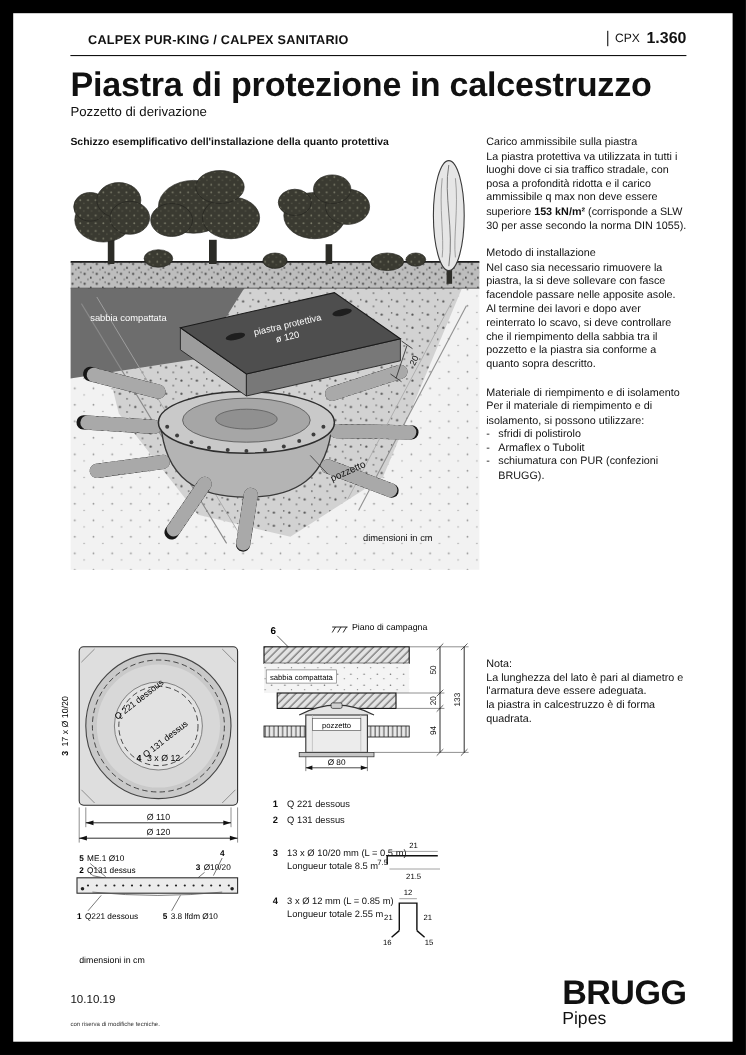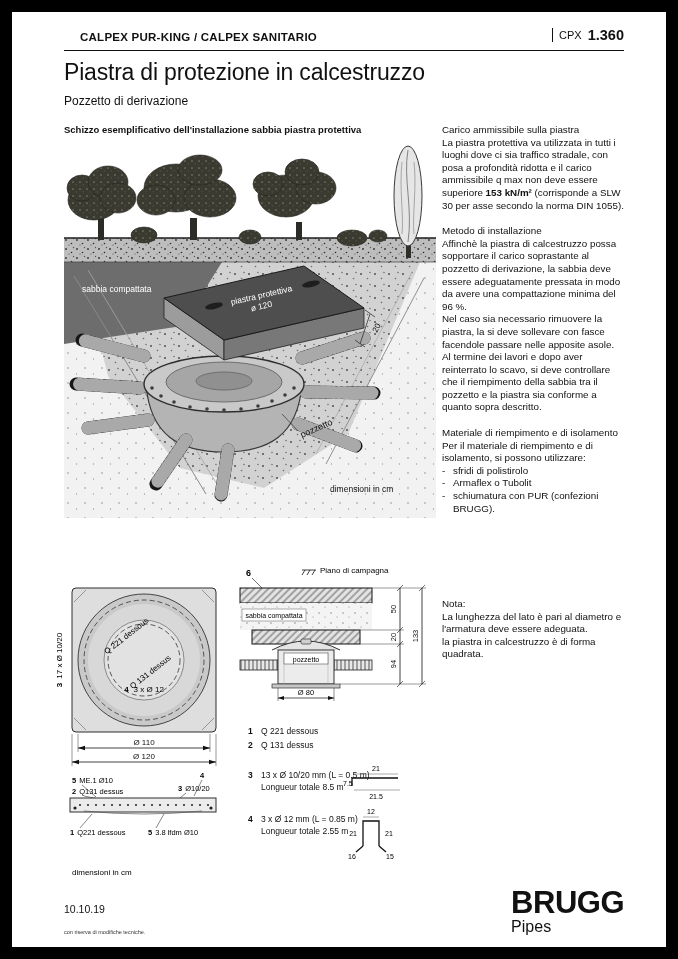--- a/index.html
+++ b/index.html
@@ -7,21 +7,21 @@
   body{font-family:"Liberation Sans","DejaVu Sans",sans-serif;color:#111;-webkit-font-smoothing:antialiased}
   .sheet{position:relative;width:678px;height:959px;background:#000;margin:0 auto}
   .page{position:absolute;left:12px;top:12px;width:654px;height:935px;background:#fff;overflow:hidden}
   .header{position:absolute;left:68px;right:42px;top:15px;display:flex;justify-content:space-between;align-items:flex-end}
   .product-line{font-size:11.5px;font-weight:bold;letter-spacing:.25px}
   .code{display:flex;align-items:center;gap:6px}
   .code-bar{display:inline-block;width:1.5px;height:14px;background:#111}
   .code-label{font-size:11px}
   .code-number{font-size:14.5px;font-weight:bold}
   .rule{position:absolute;left:52px;right:42px;top:38px;border-top:1.6px solid #111}
-  .title{position:absolute;left:52px;top:47px;font-size:23px;font-weight:normal;letter-spacing:-.2px}
+  .title{position:absolute;left:52px;top:47px;font-size:31px;font-weight:bold;letter-spacing:-.2px}
   .subtitle{position:absolute;left:52px;top:82px;font-size:12px}
   .ill-caption{position:absolute;left:52px;top:112px;font-size:9.5px;font-weight:bold}
   .main-ill{position:absolute;left:52px;top:126px}
   .right-col{position:absolute;left:430px;top:112px;width:182px;font-size:9.8px;line-height:12.6px}
   .rc-h{font-weight:normal}
   .rc-p{margin:0}
   .rc-gap{height:13px}
   .bullet-row{display:flex;gap:6px}
   .bullet-row .b{flex:0 0 5px}
   .nota{position:absolute;left:430px;top:586px;width:182px;font-size:9.8px;line-height:12.6px}
@@ -52,21 +52,21 @@
       <span class="code-bar"></span>
       <span class="code-label">CPX</span>
       <span class="code-number">1.360</span>
     </div>
   </div>
   <div class="rule"></div>
 
   <div class="title">Piastra di protezione in calcestruzzo</div>
   <div class="subtitle">Pozzetto di derivazione</div>
 
-  <div class="ill-caption">Schizzo esemplificativo dell'installazione sabbia piastra protettiva</div>
+  <div class="ill-caption">Schizzo esemplificativo dell'installazione della quanto protettiva</div>
 
   <svg class="main-ill" width="372" height="388" viewBox="0 0 372 388">
     <defs>
       <pattern id="m-canopy" width="7" height="7" patternUnits="userSpaceOnUse">
         <rect width="7" height="7" fill="#3a3a31"></rect>
         <circle cx="2" cy="2" r=".85" fill="#7b7b6a"></circle>
         <circle cx="5.2" cy="4.8" r=".65" fill="#5b5b4c"></circle>
       </pattern>
       <pattern id="m-soil" width="11" height="9" patternUnits="userSpaceOnUse">
         <rect width="11" height="9" fill="#bdbdbd"></rect>
@@ -193,21 +193,20 @@
     <line x1="234" y1="293" x2="218" y2="276" stroke="#333333" stroke-width=".7"></line>
     <text x="238" y="300" font-size="9" transform="rotate(-24 238 300)" fill="#111111">pozzetto</text>
     <text x="266" y="354" font-size="8.5" fill="#111111">dimensioni in cm</text>
   </svg>
 
   <div class="right-col">
     <div class="rc-h">Carico ammissibile sulla piastra</div>
     <p class="rc-p"><span>La piastra protettiva va utilizzata in tutti i luoghi dove ci sia traffico stradale, con posa a profondità ridotta e il carico ammissibile q max non deve essere superiore </span><b>153 kN/m²</b><span> (corrisponde a SLW 30 per asse secondo la norma DIN 1055).</span></p>
     <div class="rc-gap"></div>
     <div class="rc-h">Metodo di installazione</div>
-    <p class="rc-p">Affinchè la piastra di calcestruzzo possa sopportare il carico soprastante al pozzetto di derivazione, la sabbia deve essere adeguatamente pressata in modo da avere una compattazione minima del 96 %.</p>
     <p class="rc-p">Nel caso sia necessario rimuovere la piastra, la si deve sollevare con fasce facendole passare nelle apposite asole.</p>
     <p class="rc-p">Al termine dei lavori e dopo aver reinterrato lo scavo, si deve controllare che il riempimento della sabbia tra il pozzetto e la piastra sia conforme a quanto sopra descritto.</p>
     <div class="rc-gap"></div>
     <div class="rc-h">Materiale di riempimento e di isolamento</div>
     <p class="rc-p">Per il materiale di riempimento e di isolamento, si possono utilizzare:</p>
     <div class="bullet-row">
           <span class="b">-</span>
           <span>sfridi di polistirolo</span>
         </div>
     <div class="bullet-row">

